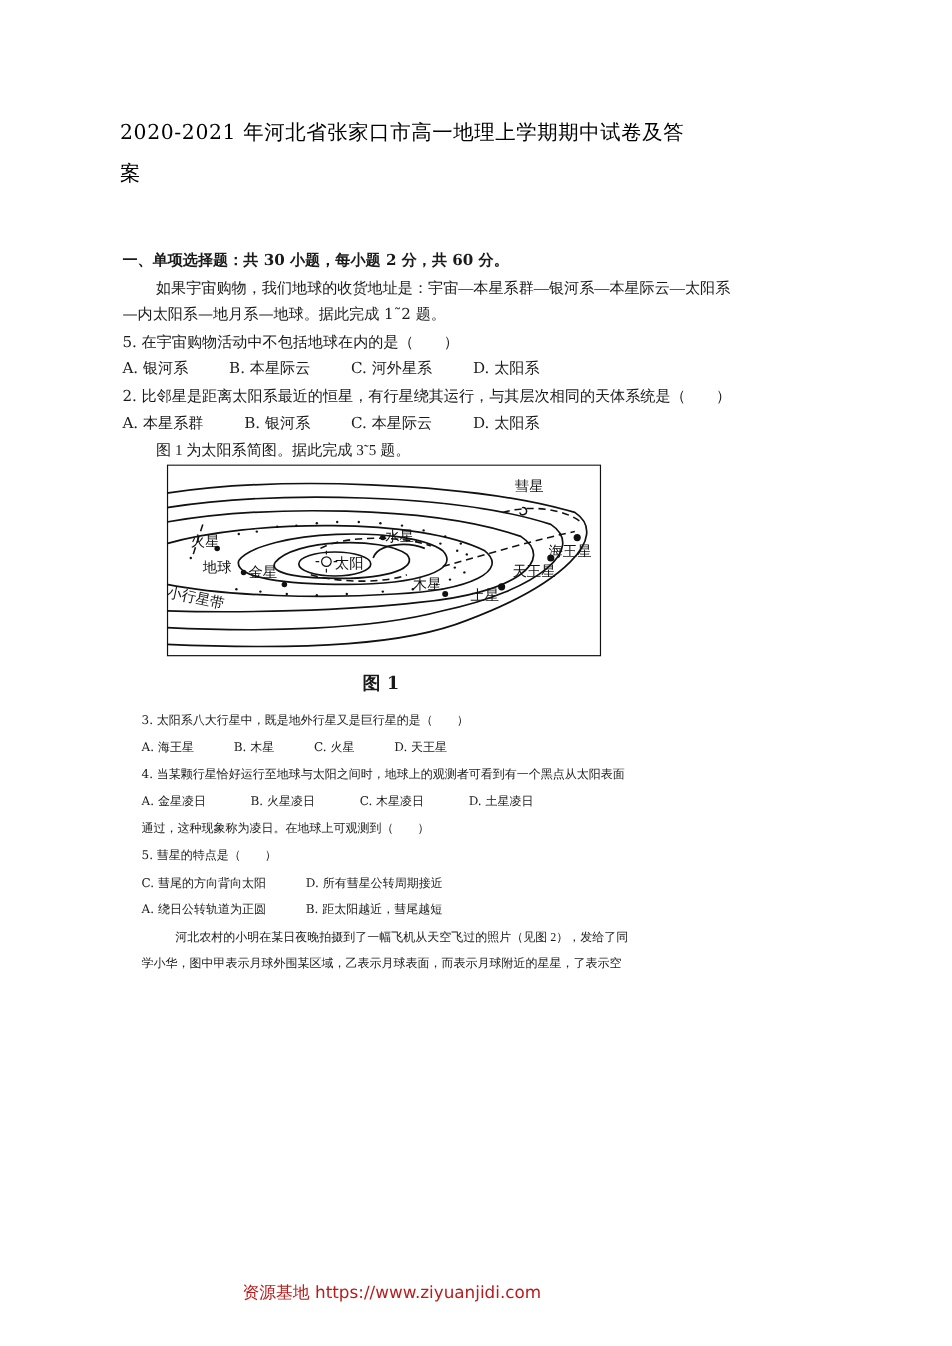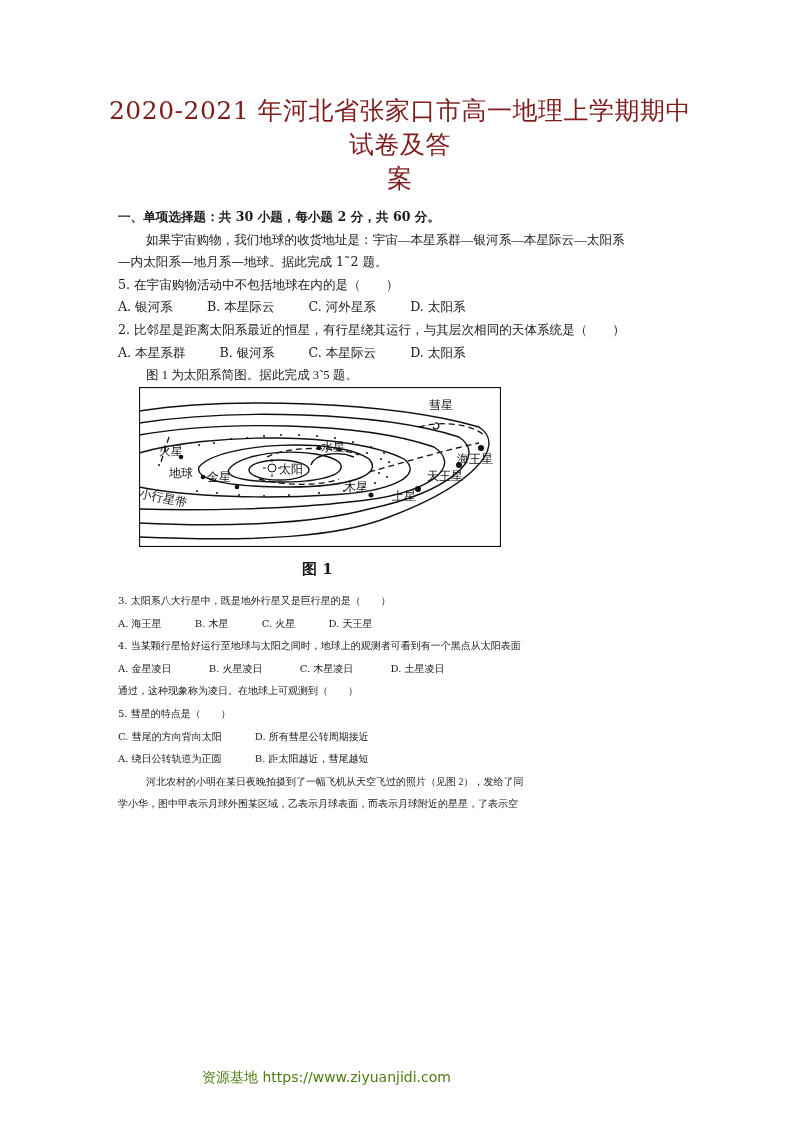--- a/index.html
+++ b/index.html
@@ -1,32 +1,32 @@
 <!DOCTYPE html>
 <html><head>
   <meta charset="utf-8">
   <style>
     html, body { margin:0; padding:0; background:#ffffff; }
     body { width:793px; height:1122px; position:relative; overflow:hidden;
       font-family:"DejaVu Serif","Liberation Serif",serif; color:#1a1a1a; }
-    .title { position:absolute; left:100px; width:600px; text-align:center;
-      font-size:25px; line-height:34px; top:94px; letter-spacing:0.5px; color:#7f1d1d; }
-    .content { position:absolute; left:118px; width:560px; top:206px;
+    .title { position:absolute; left:100px; width:600px; text-align:left;
+      font-size:17px; line-height:34px; top:94px; letter-spacing:0.5px; color:#000000; }
+    .content { position:absolute; left:102px; width:560px; top:206px;
       font-size:12.6px; line-height:22.6px; }
     .line { white-space:nowrap; height:22.6px; }
     .indent { padding-left:28px;font-family:Liberation Serif, serif; }
     .section { font-weight:bold; }
     .opts span { display:inline-block; margin-right:30px; }
     .opts.wide span { margin-right:34px; }
     .figure { position:absolute; left:139px; top:387px; width:362px; height:160px; }
     .fig-caption { position:absolute; left:302px; top:560px; font-size:15px;font-weight:bold; }
     .content2 { position:absolute; left:118px; width:570px; top:590px;
       font-size:10px; line-height:22.6px; }
     .footer { position:absolute; left:0; width:653px; top:1069px; text-align:center;
-      font-family:"DejaVu Sans","Liberation Sans",sans-serif; font-size:14px; color:#4d7c0f; }
+      font-family:"DejaVu Sans","Liberation Sans",sans-serif; font-size:14px; color:#b91c1c; }
     svg text { font-family:"DejaVu Serif","Liberation Serif",serif; font-size:12px; fill:#111; }
   </style>
 </head>
 <body>
 
 <div class="title">
   <div>2020-2021 年河北省张家口市高一地理上学期期中试卷及答</div>
   <div>案</div>
 </div>
 

